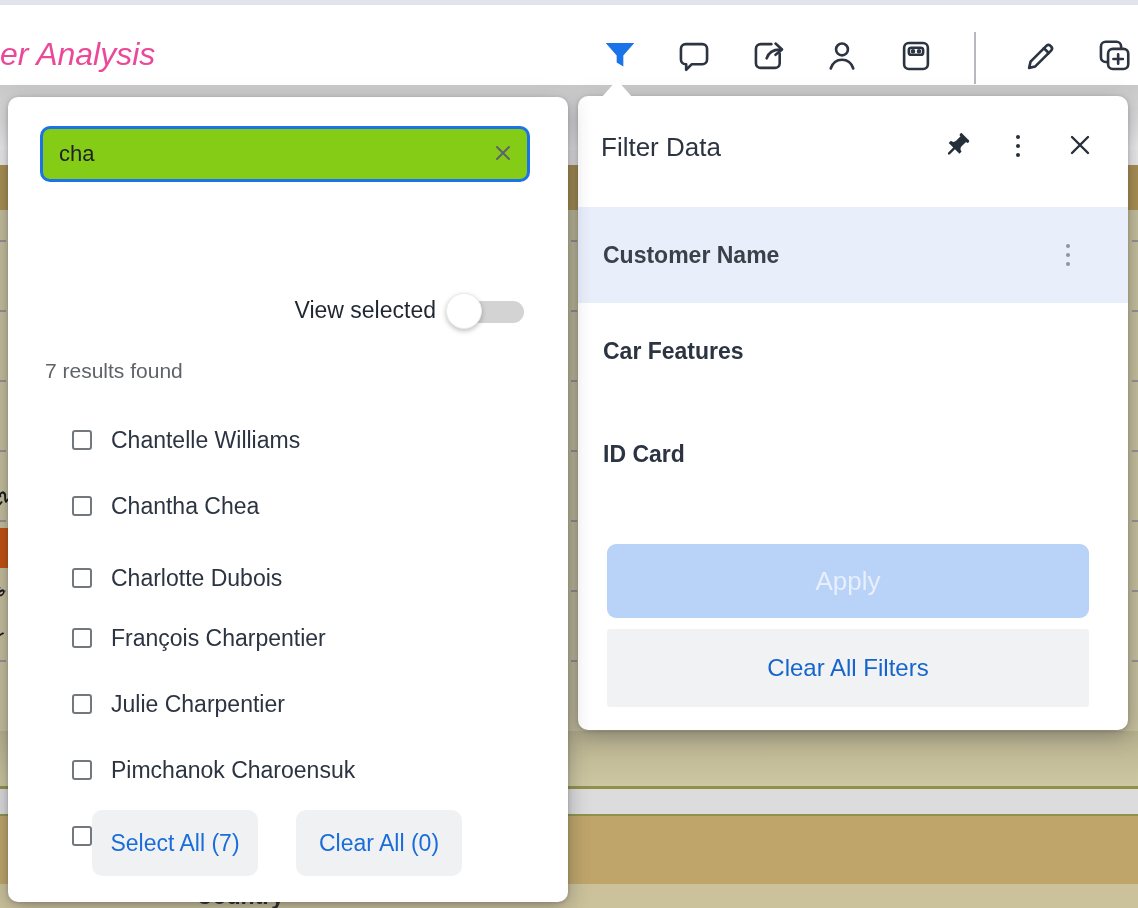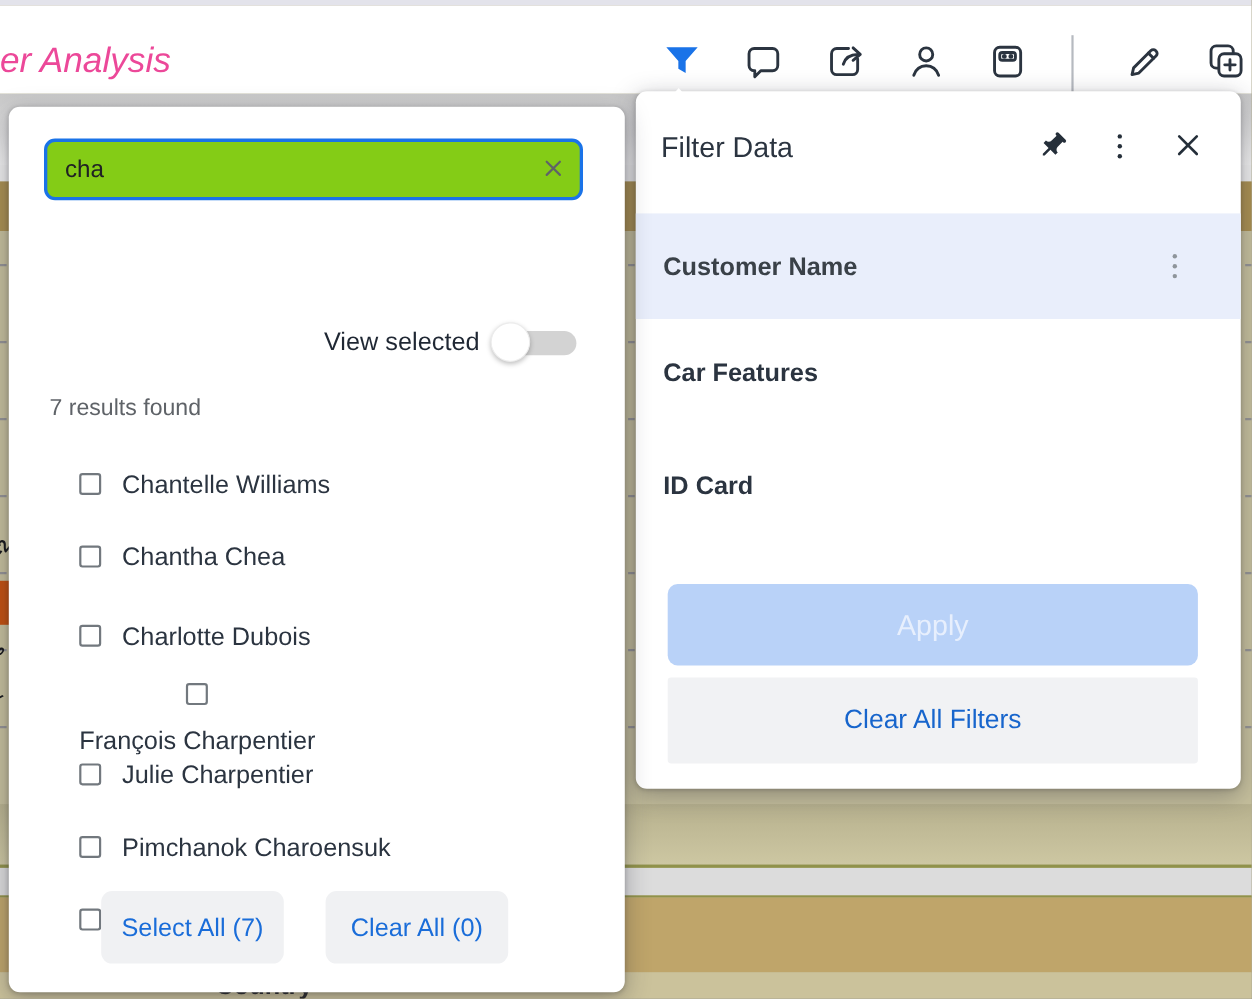--- a/index.html
+++ b/index.html
@@ -16,21 +16,21 @@
   #topstrip{position:absolute;left:0;top:0;width:1138px;height:5px;background:#e3e3eb;z-index:6;}
   #toolbar{position:absolute;left:0;top:5px;width:1138px;height:80px;background:#ffffff;z-index:5;}
   #toolbar-title{position:absolute;left:0;top:31px;font-size:32px;color:#ec4899;white-space:nowrap;font-style:italic;}
   .tb-btn{position:absolute;top:30px;width:44px;height:44px;display:flex;align-items:center;
     justify-content:center;background:none;border:none;padding:0;cursor:pointer;}
   .tb-div{position:absolute;left:974px;top:27px;width:2px;height:52px;background:#b6bac0;}
   
   .panel{position:absolute;background:#fff;border-radius:10px;
     box-shadow:0 6px 22px rgba(40,40,55,.35), 0 1px 4px rgba(0,0,0,.18);}
   #popup{left:8px;top:97px;width:560px;height:805px;z-index:20;}
-  #filter-panel{left:578px;top:83px;width:550px;height:634px;z-index:15;}
+  #filter-panel{left:578px;top:96px;width:550px;height:634px;z-index:15;}
   #panel-caret{position:absolute;left:601px;top:80px;width:0;height:0;z-index:16;
     border-left:16px solid transparent;border-right:16px solid transparent;border-bottom:18px solid #fff;}
   
   #search-box{position:absolute;left:32px;top:29px;width:490px;height:56px;background:#84cc16;
     border:3px solid #1a73e8;border-radius:10px;display:flex;align-items:center;}
   #search-input{flex:1;height:100%;border:none;outline:none;background:transparent;
     font-size:22px;color:#202124;padding:0 10px 0 16px;}
   #search-clear{width:40px;height:40px;border:none;background:none;cursor:pointer;
     display:flex;align-items:center;justify-content:center;margin-right:4px;}
   #view-selected-label{position:absolute;right:132px;top:200px;font-size:23px;color:#1f2733;}
@@ -189,21 +189,21 @@
       <span class="row-label">Chantelle Williams</span>
     </div>
     <div class="list-row" style="top:392px;">
       <span class="checkbox"></span>
       <span class="row-label">Chantha Chea</span>
     </div>
     <div class="list-row" style="top:464px;">
       <span class="checkbox"></span>
       <span class="row-label">Charlotte Dubois</span>
     </div>
-    <div class="list-row" style="top:524px;flex-direction:column;">
+    <div class="list-row" style="top:524px;">
       <span class="checkbox"></span>
       <span class="row-label">François Charpentier</span>
     </div>
     <div class="list-row" style="top:590px;">
       <span class="checkbox"></span>
       <span class="row-label">Julie Charpentier</span>
     </div>
     <div class="list-row" style="top:656px;">
       <span class="checkbox"></span>
       <span class="row-label">Pimchanok Charoensuk</span>

